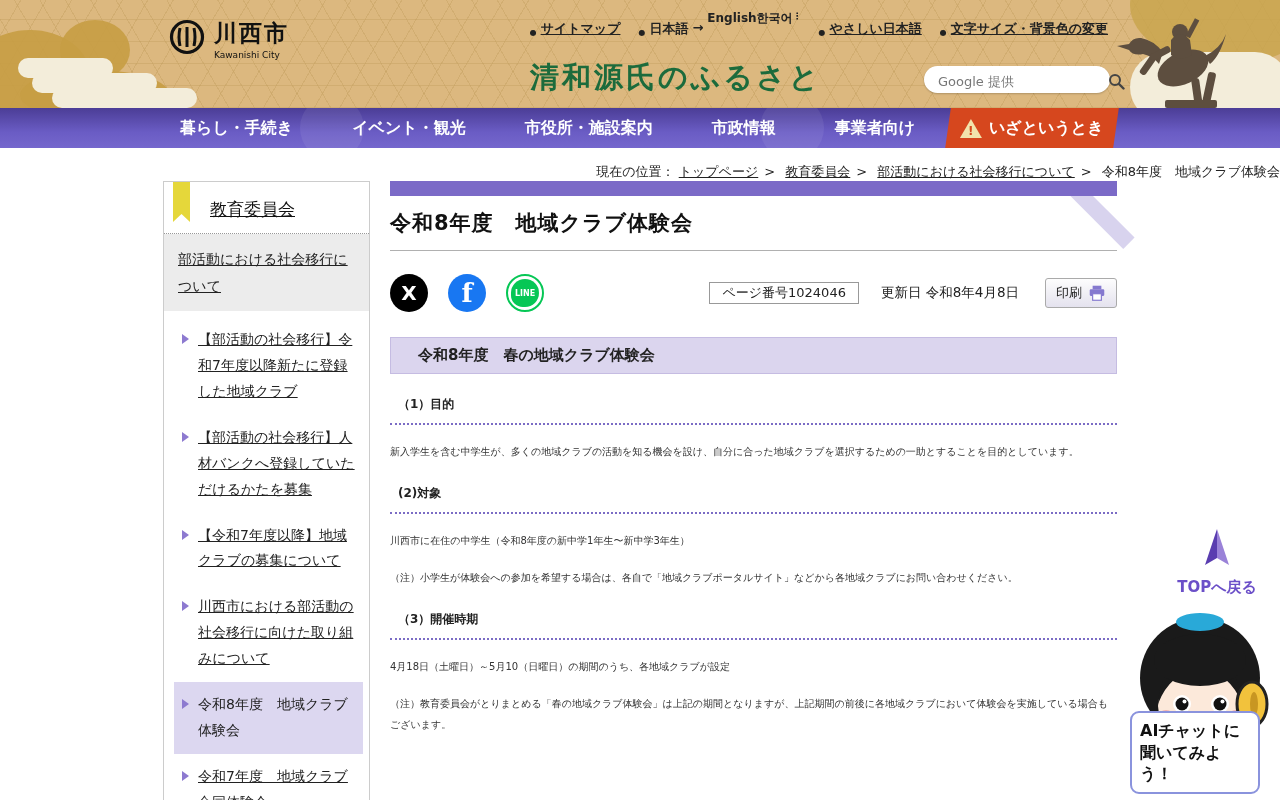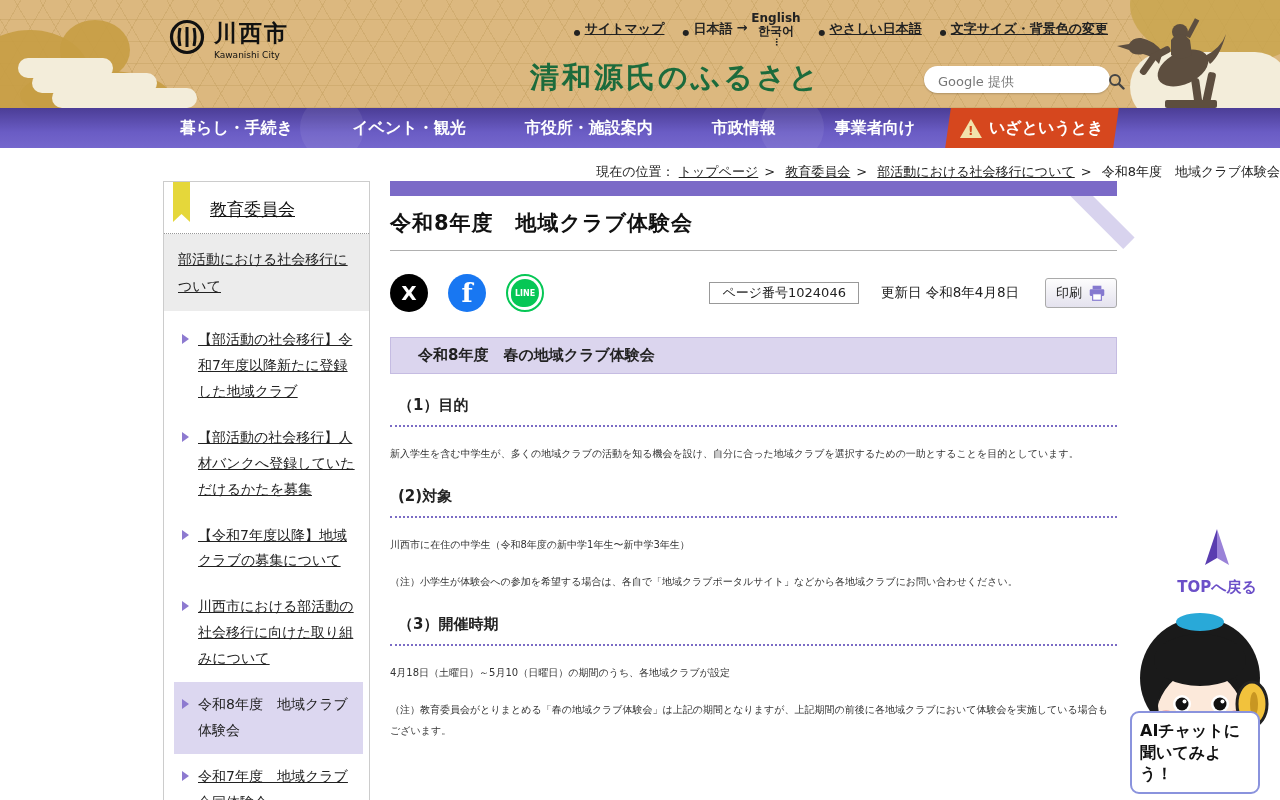--- a/index.html
+++ b/index.html
@@ -18,21 +18,21 @@
   .gold-corner { position:absolute; right:-40px; top:-55px; width:190px; height:120px;
     border-radius:50%; background:#c9a44d; opacity:.85; }
   .logo { position:absolute; left:168px; top:18px; display:flex; align-items:flex-start; gap:8px; }
   .logo-text-jp { font-size:23px; font-weight:bold; color:#111; letter-spacing:2px; }
   .logo-text-en { font-size:9px; color:#111; margin-top:1px; }
   .top-links { position:absolute; right:172px; top:20px; display:flex; align-items:flex-start;
     gap:18px; font-size:13px; color:#222; font-weight:bold; }
   .top-link { display:flex; align-items:flex-start; gap:4px; cursor:pointer; }
   .top-link .bullet::before { content:"●"; font-size:8px; position:relative; top:3px; }
   .tl-underline { text-decoration:underline; }
-  .lang-stack { display:flex; flex-direction:column; line-height:1.1; font-size:12px; text-align:center; }
+  .lang-stack { display:flex; line-height:1.1; font-size:12px; text-align:center; }
   .lang-more { font-size:9px; letter-spacing:-1px; }
   .tagline { position:absolute; left:530px; top:58px; font-family:"DejaVu Serif","Liberation Serif",serif;
     font-weight:bold; font-size:29px; color:#1c6b3c; letter-spacing:3px; }
   .search-pill { position:absolute; right:170px; top:66px; width:186px; height:27px; background:#fff;
     border-radius:14px; display:flex; align-items:center; padding:4px 8px 0 14px;
     box-shadow:0 1px 2px rgba(0,0,0,.2); }
   .search-pill input { border:none; outline:none; flex:1; font-size:13px; color:#333; background:transparent;
     font-family:"DejaVu Sans",sans-serif; }
   .search-pill input::placeholder { color:#777; }
   .search-btn { width:22px; height:22px; border:none; background:transparent; cursor:pointer; display:flex;
@@ -105,21 +105,21 @@
   .icon-line-inner { width:28px; height:28px; border-radius:50% 50% 50% 42%; background:#06c755; color:#fff;
     font-size:8px; font-weight:bold; display:flex; align-items:center; justify-content:center; }
   .meta-right { margin-left:auto; display:flex; align-items:center; }
   .page-number { border:1px solid #999; padding:1px 12px; font-size:13px; color:#222; background:#fff; }
   .updated { margin-left:22px; font-size:13.5px; color:#222; }
   .print-btn { margin-left:26px; display:flex; align-items:center; gap:6px; padding:5px 10px;
     border:1px solid #aaa; border-radius:3px; background:linear-gradient(180deg,#fdfdfd,#e4e2ee);
     font-size:13px; color:#222; cursor:pointer; }
   .section-bar { margin-top:25px; background:#dbd5ee; border:1px solid #c5bce2; padding:8px 27px;
     font-size:15px; font-weight:bold; color:#222; }
-  .sec-heading { margin-top:22px; padding:0 0 10px 8px; font-size:15px; font-weight:bold; color:#222;
+  .sec-heading { margin-top:22px; padding:0 0 10px 8px; font-size:12px; font-weight:bold; color:#222;
     border-bottom:2px dotted #7b6cc5; }
   .sec-p { margin-top:17px; font-size:10px; line-height:2.05; color:#333; }
 
   
   .back-top { position:absolute; right:18px; top:528px; width:90px; text-align:center; cursor:pointer; }
   .back-top-label { display:block; margin-top:8px; color:#6b4fc8; font-weight:bold; font-size:15px; }
   .mascot { position:absolute; right:8px; top:612px; width:142px; height:186px; cursor:pointer; }
   .chat-bubble { position:absolute; left:0; bottom:4px; width:130px; background:#fff;
     border:2px solid #8a93dd; border-radius:9px; padding:7px 8px; font-size:16px; font-weight:bold;
     color:#111; line-height:1.35; }

